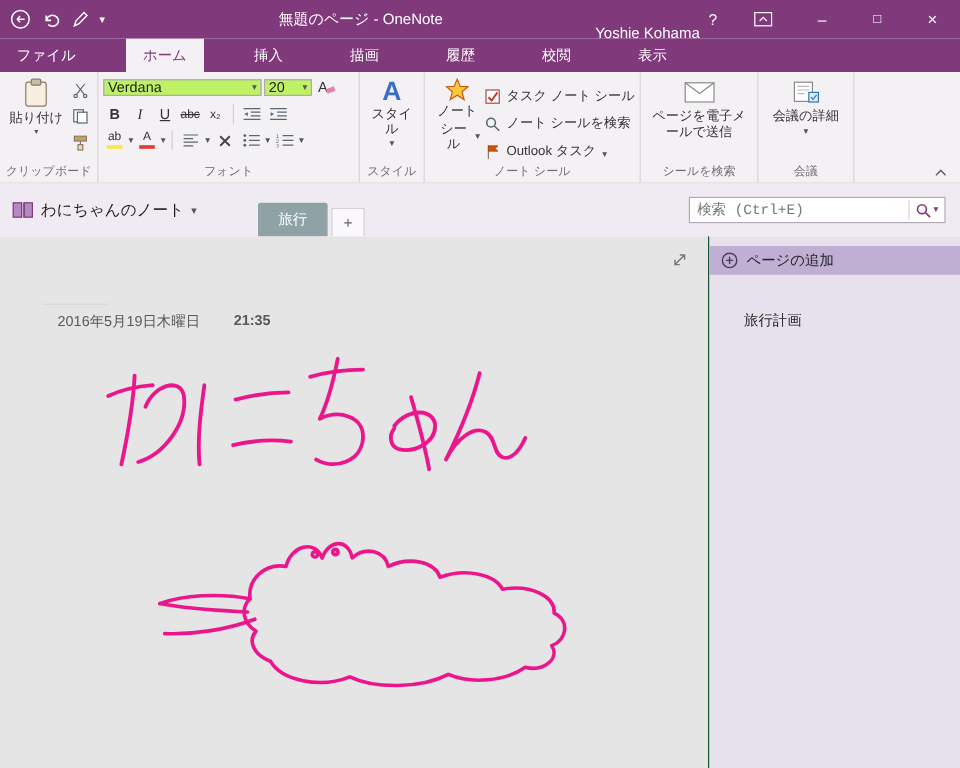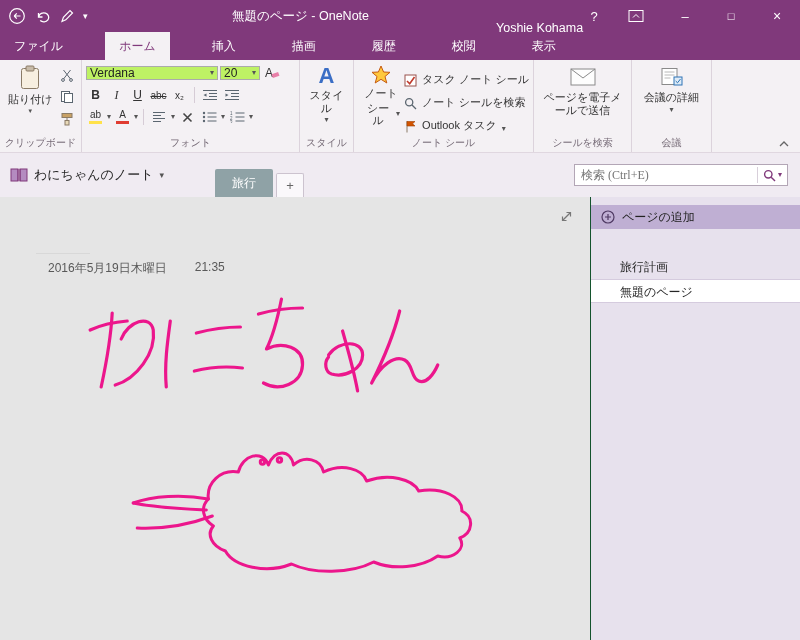--- a/index.html
+++ b/index.html
@@ -43,32 +43,32 @@
   .collapse-btn { position:absolute; right:10px; bottom:4px; }
 
   
   .navbar { height:44px; background:#F0EBF2; display:flex; align-items:center; position:relative; }
   .nbk { display:flex; align-items:center; gap:6px; padding-left:10px; font-size:13px; color:#1f1f1f; }
   .nbk .caret { font-size:9px; color:#555; }
   .sectabs { position:absolute; left:215px; bottom:0; display:flex; align-items:flex-end; gap:3px; }
   .sectab { height:28px; padding:0 17px; line-height:28px; background:#8FA2A6; color:#fff; font-size:12px; border-radius:2px 2px 0 0; }
   .addtab { height:24px; width:28px; background:#FAF8FB; border:1px solid #CCC3CF; border-bottom:none; border-radius:2px 2px 0 0; display:flex; align-items:center; justify-content:center; color:#666; font-size:13px; }
   .searchbox { position:absolute; right:12px; top:11px; width:214px; height:22px; background:#fff; border:1px solid #B3A6B6; display:flex; align-items:center; }
-  .searchbox input { flex:1; border:none; outline:none; font-size:12px; padding:0 6px; color:#ef4444; background:transparent; font-family:Liberation Serif, serif; }
+  .searchbox input { flex:1; border:none; outline:none; font-size:12px; padding:0 6px; color:#ef4444; background:transparent; font-family:Liberation Mono, monospace; }
   .searchbox .sdiv { width:1px; height:16px; background:#D8CFDA; }
   .searchbox .smag { display:flex; align-items:center; gap:2px; padding:0 5px; }
   .searchbox .caret-s { color:#80397B; }
 
   
   .main { height:443px; display:flex; }
   .canvas { flex:1; background:#e5e5e5; position:relative; }
   .expand-ic { position:absolute; right:16px; top:12px; }
   .title-rule { position:absolute; left:36px; top:56px; width:54px; height:1px; background:#D8D8D8; }
   .dateline { position:absolute; left:48px; top:63px; font-size:12px; color:#595959; display:flex; }
-  .dateline .time { margin-left:28px; }
+  .dateline .time { margin-left:28px;font-weight:bold; }
   .ink { position:absolute; inset:0; width:100%; height:100%; pointer-events:none; }
 
   .pagespane { width:210px; background:#E7E1ED; border-left:1px solid #14532d; position:relative; font-size:12px; }
   .addpage { margin-top:8px; height:24px; background:#BFAFD3; display:flex; align-items:center; gap:7px; padding:0 10px; color:#222; }
   .pagelist { margin-top:26px; }
   .pageitem { height:24px; line-height:24px; padding-left:29px; color:#262626; }
   .pageitem.selected { background:#fff; border-top:1px solid #D5CBDE; border-bottom:1px solid #D5CBDE; }
 
   svg { display:block; }
 </style>
@@ -422,18 +422,17 @@
         <span>
           <svg width="14" height="14" viewBox="0 0 14 14">
               <circle cx="7" cy="7" r="6" fill="none" stroke="#4F3A63" stroke-width="1.2"></circle>
               <path d="M7 4 v6 M4 7 h6" stroke="#4F3A63" stroke-width="1.2"></path>
             </svg>
         </span>
         <span>ページの追加</span>
       </div>
       <div class="pagelist">
         <div class="pageitem">旅行計画</div>
-        <div class="pageitem selected">無題のページ</div>
       </div>
     </div>
   </div>
 
 </div>
 
 </body></html>

